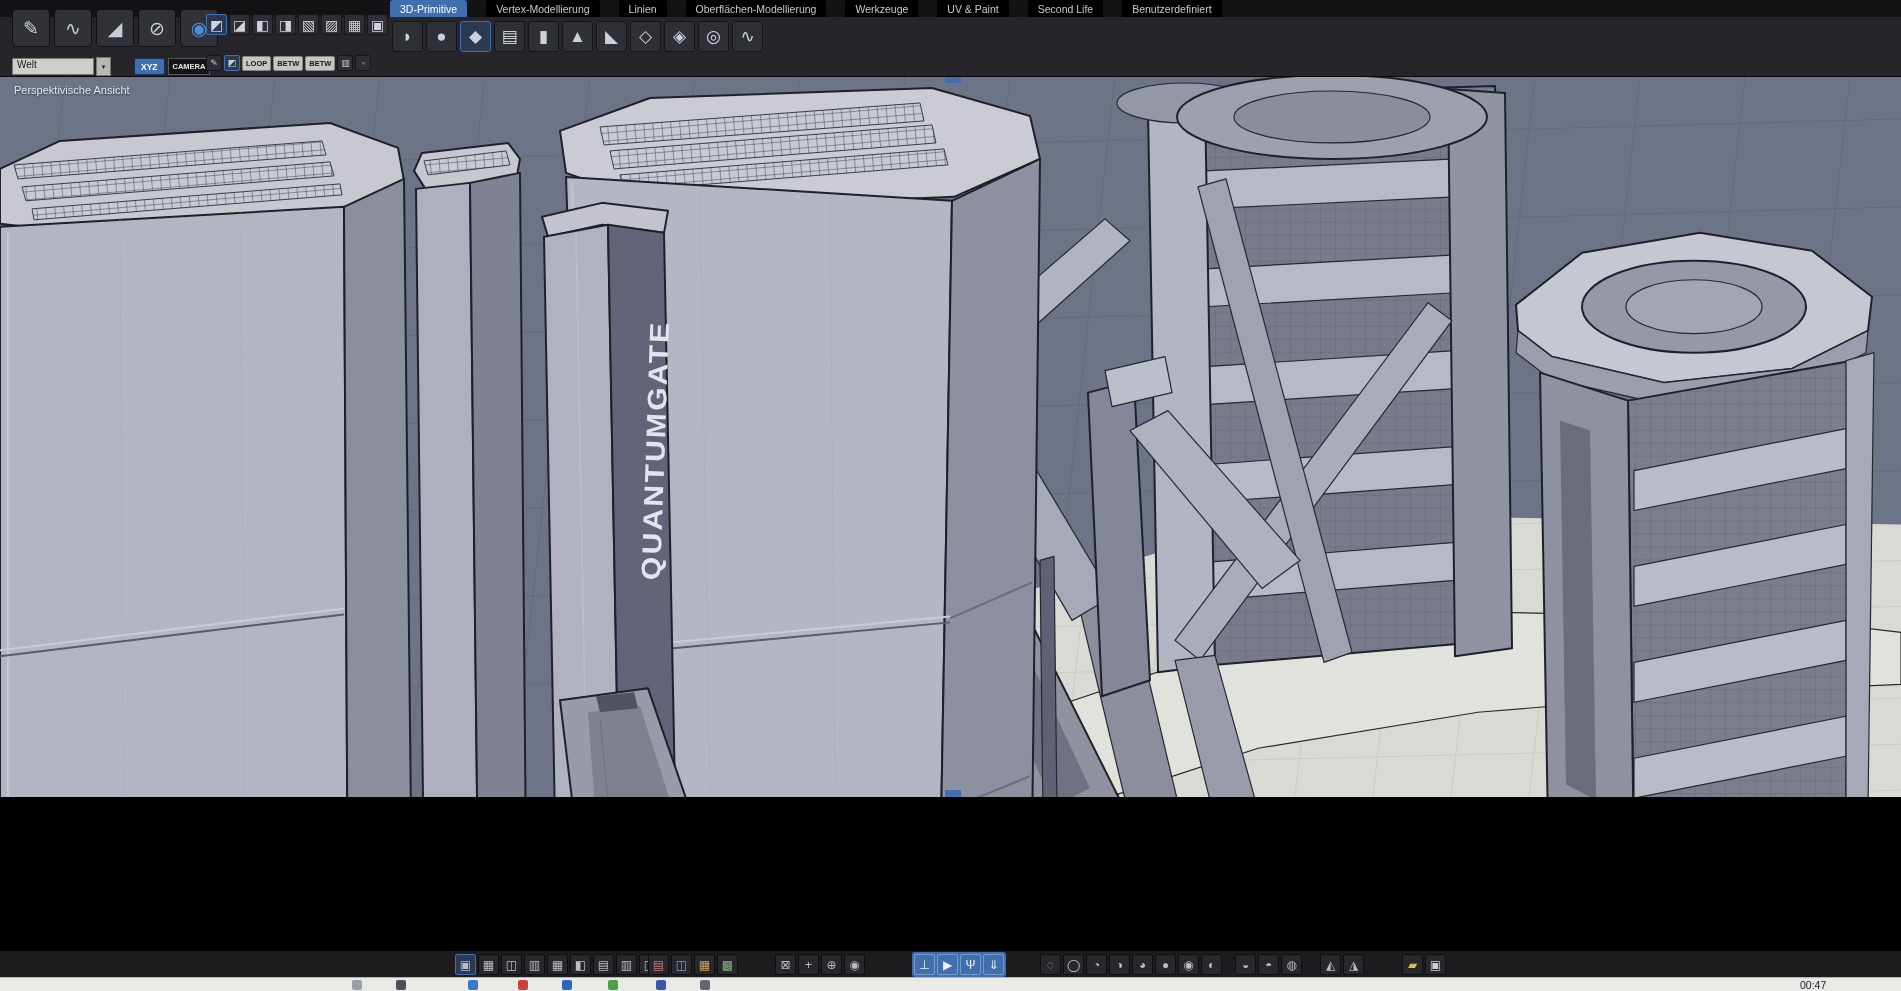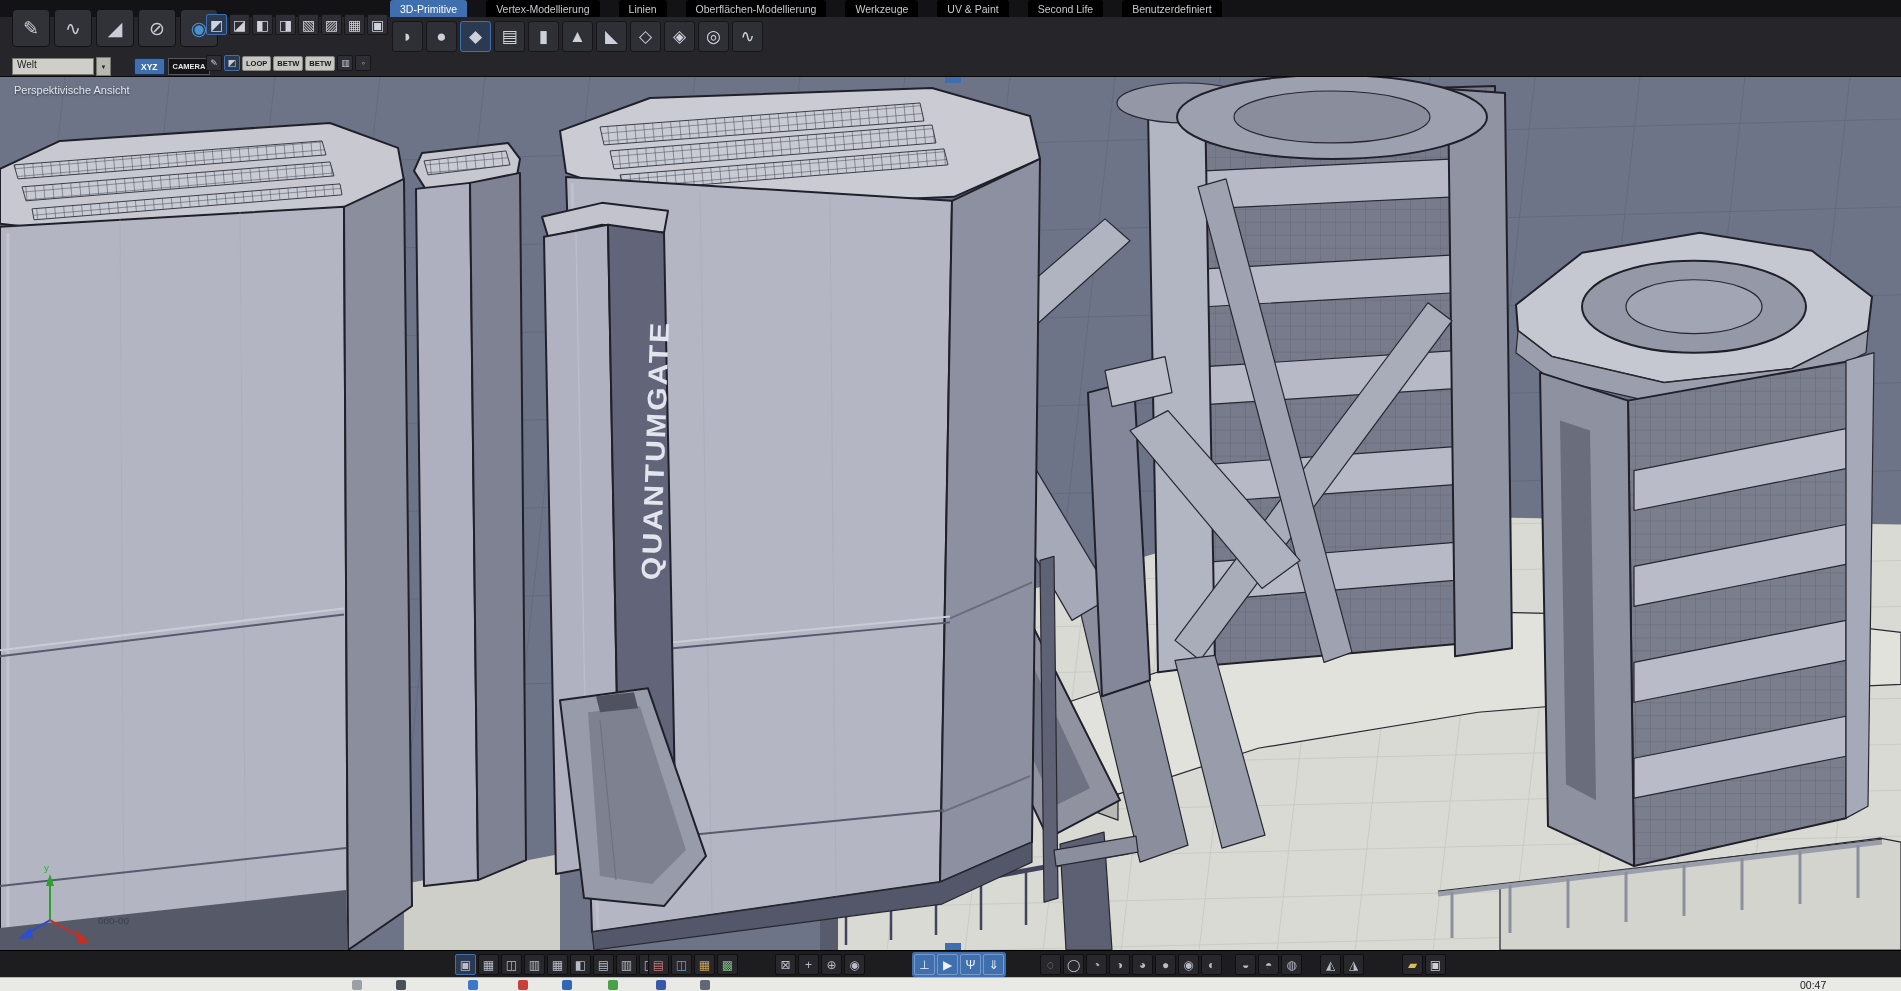--- a/index.html
+++ b/index.html
@@ -23,21 +23,21 @@
   .camera-chip{height:15px;padding:0 4px;background:#141416;color:#e8e8ec;font-size:7.5px;font-weight:bold;border:1px solid #55555c;display:flex;align-items:center;border-radius:0}
   #cube-row{position:absolute;left:206px;top:14px;display:flex;gap:2px}
   .cube-btn{width:19px;height:19px;font-size:14px;color:#cfd3de;background:#2e2e34;border:1px solid #17171b;border-radius:2px;display:flex;align-items:center;justify-content:center}
   .sel{border-color:var(--accent) !important;background:#2b3a50 !important}
   #mode-row{position:absolute;left:206px;top:55px;display:flex;gap:2px;align-items:center}
   .mini-btn{width:14px;height:14px;font-size:9px;color:#c9cdd8;background:#2e2e34;border:1px solid #17171b;display:flex;align-items:center;justify-content:center;border-radius:2px}
   .chip{height:13px;padding:0 3px;background:#c6c6c2;border:1px solid #868682;color:#16161a;font-size:7.5px;font-weight:bold;border-radius:2px;display:flex;align-items:center}
   #prim-row{position:absolute;left:392px;top:21px;display:flex;gap:3px}
   .prim-btn{width:29px;height:29px;font-size:17px;color:#ccd0da;background:#2f2f36;border:1px solid #16161a;border-radius:3px;display:flex;align-items:center;justify-content:center}
   
-  .viewport{position:absolute;left:0;top:76px;width:1901px;height:874px;background:var(--viewport-bg);overflow:hidden}
+  .viewport{position:absolute;left:0;top:76px;width:1901px;height:721px;background:var(--viewport-bg);overflow:hidden}
   .vp-label{position:absolute;left:14px;top:8px;color:#e3e6ee;font-size:11px;text-shadow:0 1px 2px rgba(0,0,0,.55);z-index:3}
   .handle{position:absolute;width:16px;height:7px;background:var(--accent);left:945px;z-index:3}
   .handle.top{top:0}.handle.bottom{bottom:0}
   svg .s1{stroke:#20202a;stroke-width:2;stroke-linejoin:round}
   svg .s2{stroke:#272730;stroke-width:1.2;stroke-linejoin:round}
   svg text{font-family:"Liberation Sans","DejaVu Sans",sans-serif}
   
   #bottom-toolbar{position:absolute;left:0;top:950px;width:1901px;height:27px;background:#1d1d20;border-top:1px solid #000}
   .bt-group{position:absolute;top:3px;display:flex;gap:2px}
   .bt-group.hl{background:var(--accent);padding:2px;top:1px;border-radius:3px}

